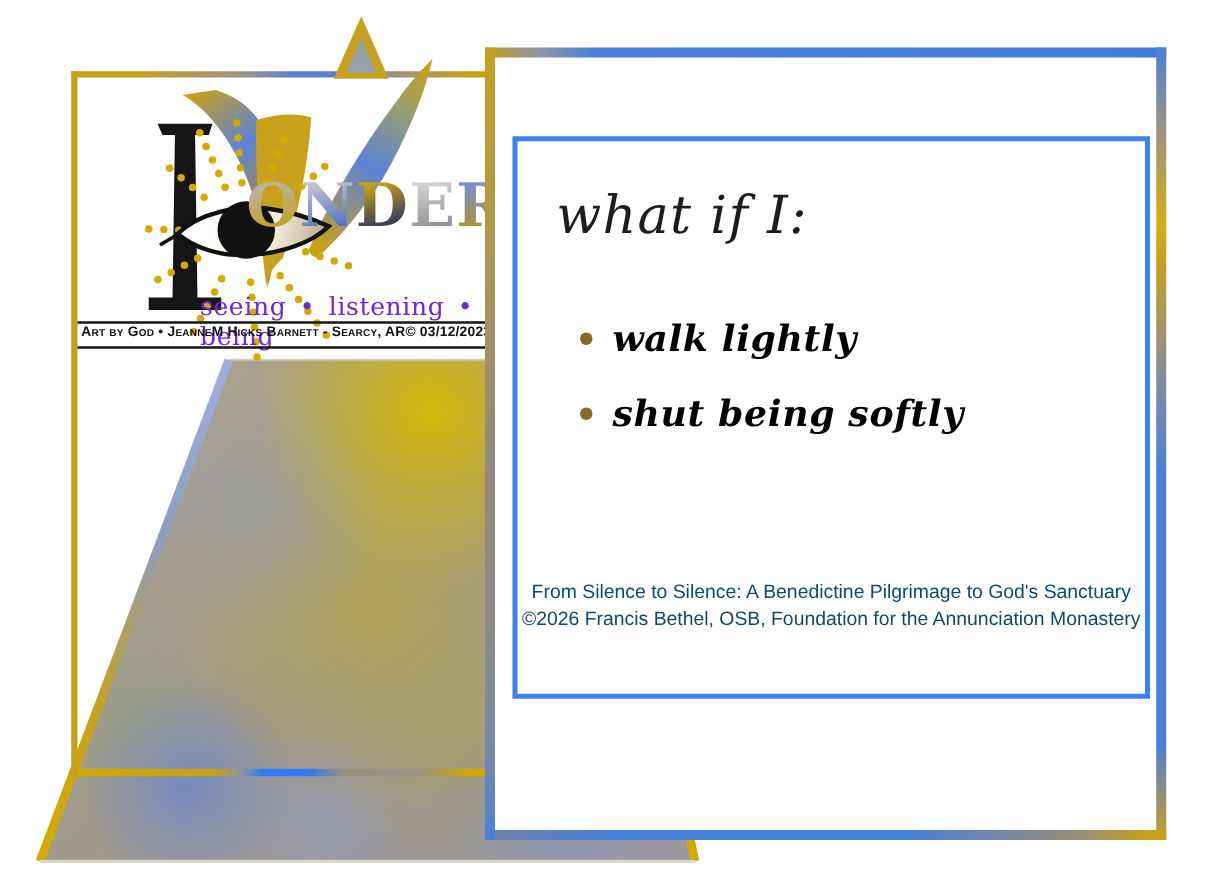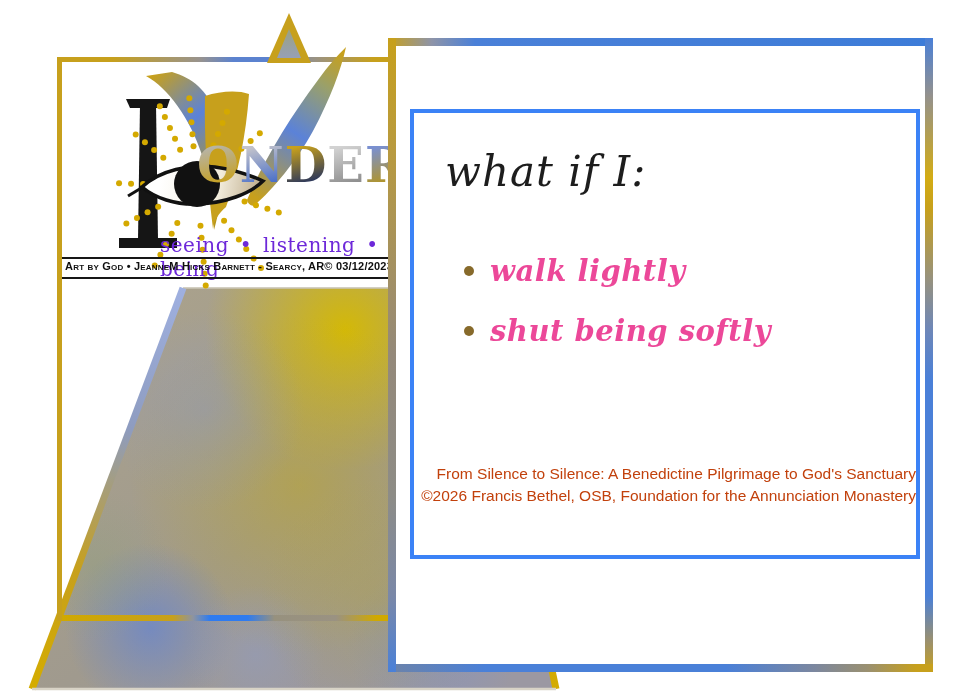--- a/index.html
+++ b/index.html
@@ -38,23 +38,23 @@
     background:linear-gradient(90deg,#6d83a8 0%,#4a80d8 18%,#4a80d8 62%,#7b87a0 78%,#9a9070 88%,#c7a01c 97%);}
   .ce-left{left:0;top:0;bottom:0;width:8px;
     background:linear-gradient(180deg,#c7a01c 0%,#b89a40 18%,#94897a 50%,#8d8c86 72%,#7a88a8 88%,#4a80d8 100%);}
   .card-inner{position:absolute;left:22px;top:71px;width:502px;height:442px;border:4px solid #3b82f6;}
   .heading{position:absolute;left:31px;top:34px;font-family:"DejaVu Serif",serif;font-style:italic;
     font-size:42px;color:#1d1d1d;letter-spacing:1px;}
   .bullets{position:absolute;left:50px;top:128px;}
   .bullet-row{display:flex;align-items:center;height:60px;}
   .bdot{width:10px;height:10px;border-radius:50%;background:#876a2b;margin-right:16px;flex:0 0 auto;}
   .btext{font-family:"DejaVu Serif",serif;font-style:italic;font-weight:600;font-size:29px;
-    color:#ec4899;letter-spacing:.5px;white-space:nowrap;}
-  .card-footer{position:absolute;left:0;top:350px;width:100%;text-align:right;
-    font-family:"Liberation Sans",sans-serif;font-size:15.5px;line-height:22px;color:#c2410c;}
+    color:#000000;letter-spacing:.5px;white-space:nowrap;}
+  .card-footer{position:absolute;left:0;top:350px;width:100%;text-align:center;
+    font-family:"Liberation Sans",sans-serif;font-size:15.5px;line-height:22px;color:#0c4a6e;}
 
   .z1{z-index:1;} .z2{z-index:2;} .z3{z-index:3;}
   .noptr{pointer-events:none;}
 </style>
 </head>
 <body>
 
 <div class="stage">
 
   <svg class="abs z1 noptr" width="970" height="697" viewBox="0 0 970 697">

